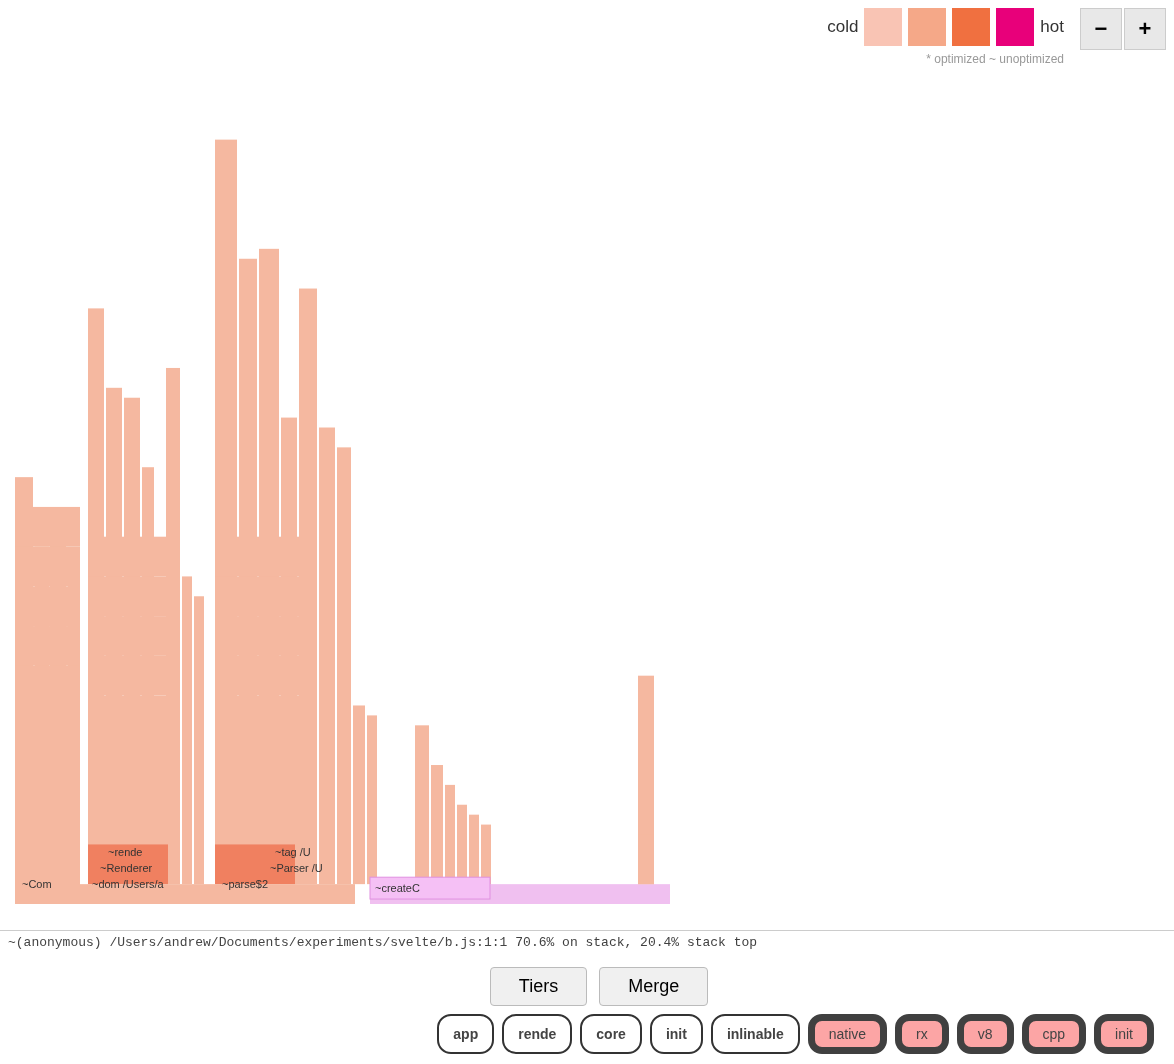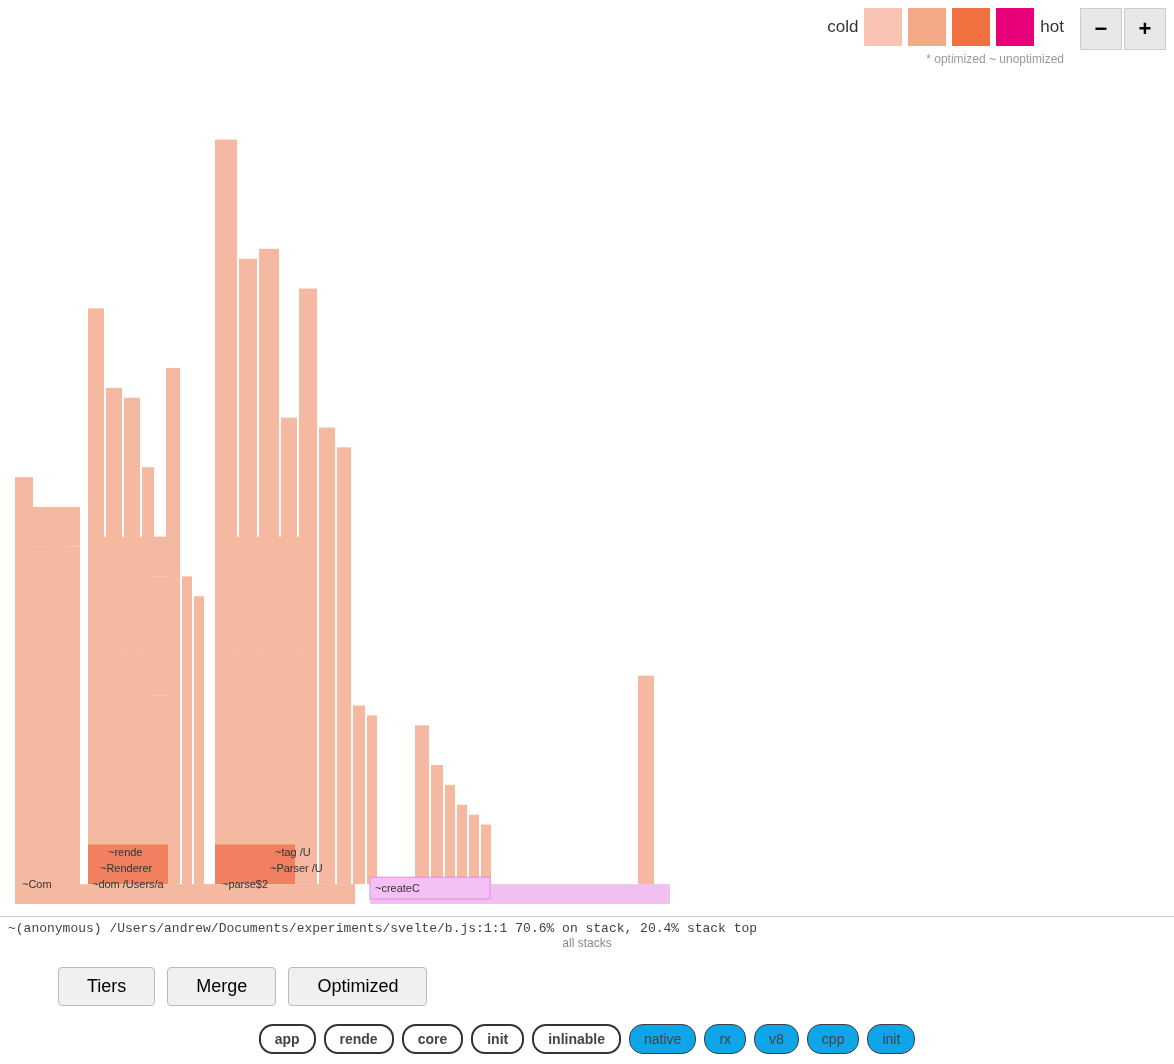--- a/index.html
+++ b/index.html
@@ -93,49 +93,50 @@
       font-size: 12px;
     }
 
     
     .button-row1 {
       position: absolute;
       bottom: 58px;
       left: 0;
       right: 0;
       display: flex;
+      justify-content: center;
       gap: 12px;
       padding: 0 34px;
       margin-left: 24px;
     }
     .button-row2 {
       position: absolute;
       bottom: 10px;
       left: 0;
       right: 0;
       display: flex;
-      justify-content: center;
+      justify-content: flex-end;
       gap: 8px;
       padding: 0 20px;
     }
 
     .tier-btn {
       padding: 8px 28px;
       font-size: 18px;
       background: #f0f0f0;
       border: 1px solid #bbb;
       border-radius: 4px;
       cursor: pointer;
       font-family: inherit;
     }
     .filter-btn {
       padding: 5px 14px;
       font-size: 14px;
-      background: #0ea5e9;
-      border: 1px solid #404040;
+      background: #fca5a5;
+      border: 7px solid #404040;
       border-radius: 14px;
       cursor: pointer;
       font-family: inherit;
       color: #444;
     }
     .filter-btn.active {
       border: 2px solid #333;
       font-weight: bold;
       background: #fff;
     }
@@ -248,27 +249,25 @@
     <text x="372" y="837" font-size="11" fill="#000" font-family="Arial">~(anonymous) /Users/andrew/Docur</text>
 
   </svg>
 </div>
 
 <div class="info-bar">
   <div class="info-line1">
     <span>~(anonymous) /Users/andrew/Documents/experiments/svelte/b.js:1:1</span>
     <span style="color:#404040; margin-left:8px;">70.6% on stack, 20.4% stack top</span>
   </div>
-  <div class="info-line2">all stacks</div>
 </div>
 
 <div class="button-row1">
 <button class="tier-btn">Tiers</button>
     <button class="tier-btn">Merge</button>
-    <button class="tier-btn">Optimized</button>
   </div>
 
 <div class="button-row2">
 <button class="filter-btn active">app</button>
     <button class="filter-btn active">rende</button>
     <button class="filter-btn active">core</button>
     <button class="filter-btn active">init</button>
     <button class="filter-btn active">inlinable</button>
     <button class="filter-btn">native</button>
     <button class="filter-btn">rx</button>

